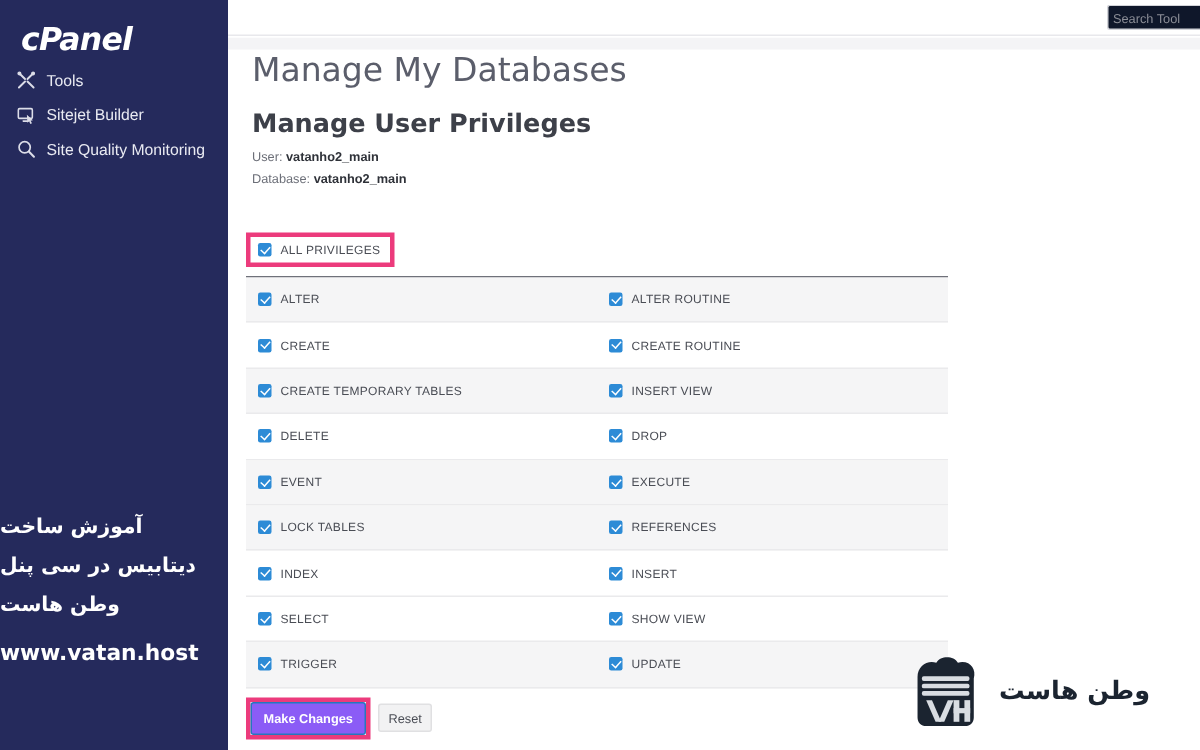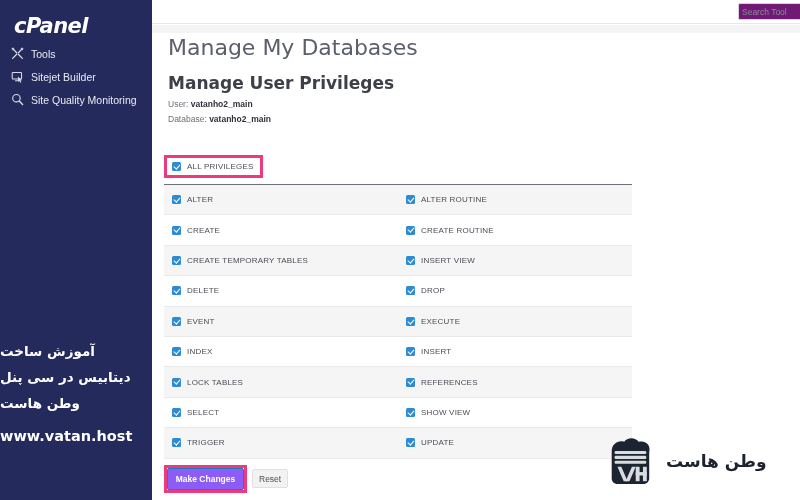--- a/index.html
+++ b/index.html
@@ -90,21 +90,21 @@
     background: #ffffff;
     border-bottom: 1px solid #e8e8ec;
   }
   #search-input {
     position: absolute;
     right: 0; top: 3px;
     width: 62px; height: 17px;
     border: 1px solid #d3d4d9;
     border-right: none;
     border-radius: 2px 0 0 2px;
-    background: #701a75;
+    background: #0f172a;
     font-size: 8.5px;
     color: #8b8d96;
     padding: 0 3px;
     font-family: "Liberation Sans", sans-serif;
     outline: none;
     margin-left: 35px;
   }
   #search-input::placeholder { color: #8b8d96; }
 
   
@@ -393,38 +393,38 @@
       <div class="priv-row alt">
         <div class="priv-cell">
           <span class="cbx"></span>
           <span class="lbl">EVENT</span>
         </div>
         <div class="priv-cell">
           <span class="cbx"></span>
           <span class="lbl">EXECUTE</span>
         </div>
       </div>
+      <div class="priv-row alt">
+        <div class="priv-cell">
+          <span class="cbx"></span>
+          <span class="lbl">LOCK TABLES</span>
+        </div>
+        <div class="priv-cell">
+          <span class="cbx"></span>
+          <span class="lbl">REFERENCES</span>
+        </div>
+      </div>
       <div class="priv-row">
         <div class="priv-cell">
           <span class="cbx"></span>
           <span class="lbl">INDEX</span>
         </div>
         <div class="priv-cell">
           <span class="cbx"></span>
           <span class="lbl">INSERT</span>
-        </div>
-      </div>
-      <div class="priv-row alt">
-        <div class="priv-cell">
-          <span class="cbx"></span>
-          <span class="lbl">LOCK TABLES</span>
-        </div>
-        <div class="priv-cell">
-          <span class="cbx"></span>
-          <span class="lbl">REFERENCES</span>
         </div>
       </div>
       <div class="priv-row">
         <div class="priv-cell">
           <span class="cbx"></span>
           <span class="lbl">SELECT</span>
         </div>
         <div class="priv-cell">
           <span class="cbx"></span>
           <span class="lbl">SHOW VIEW</span>

